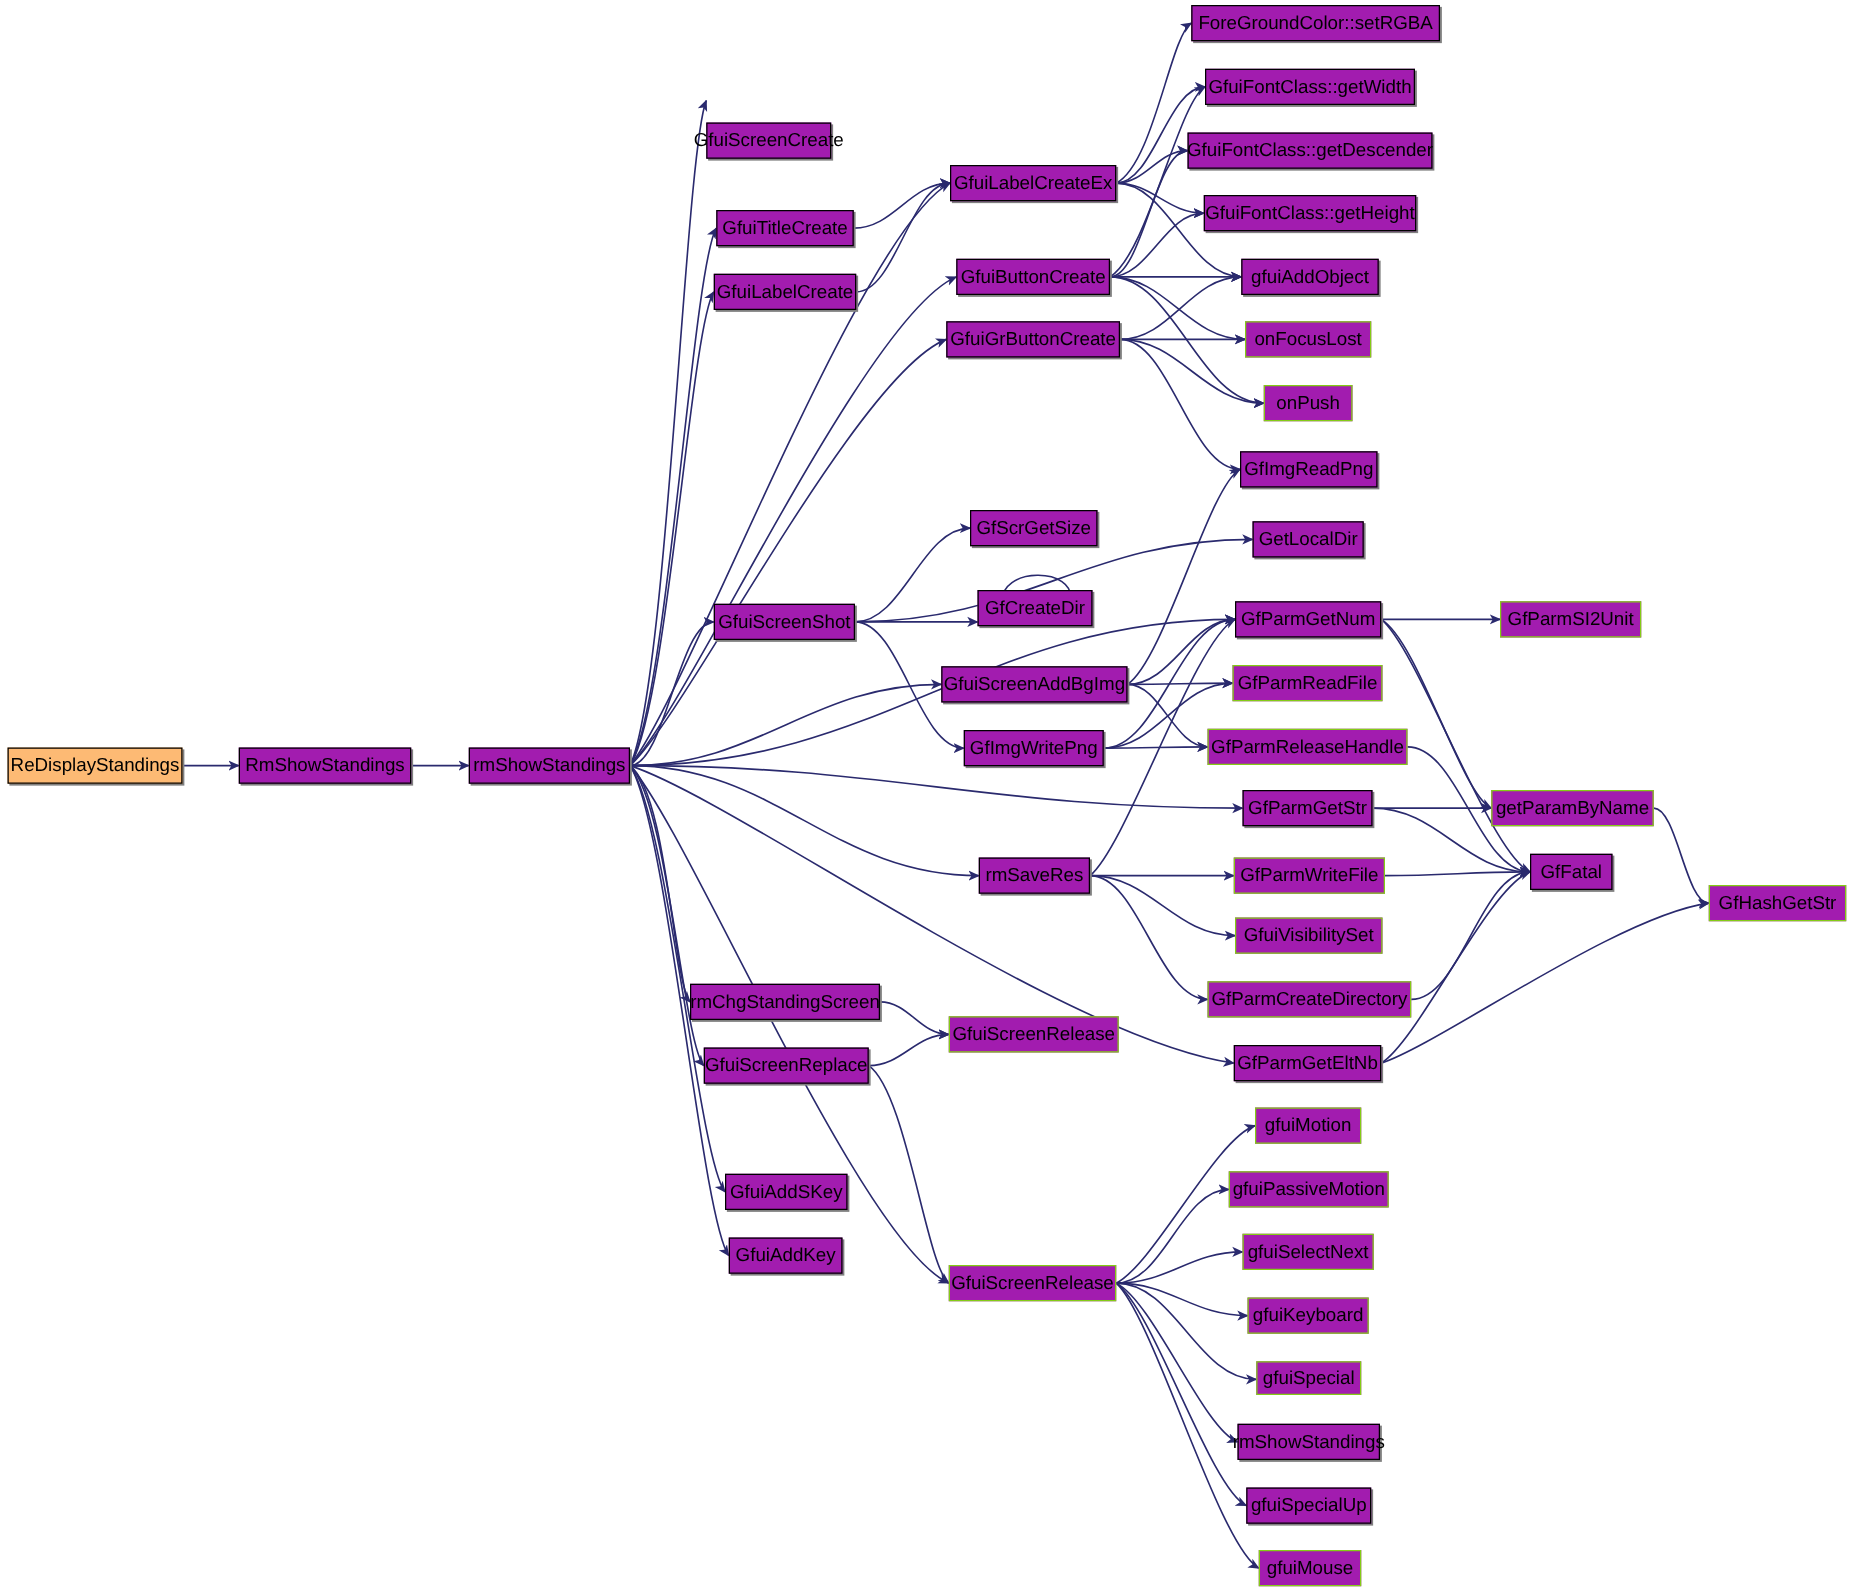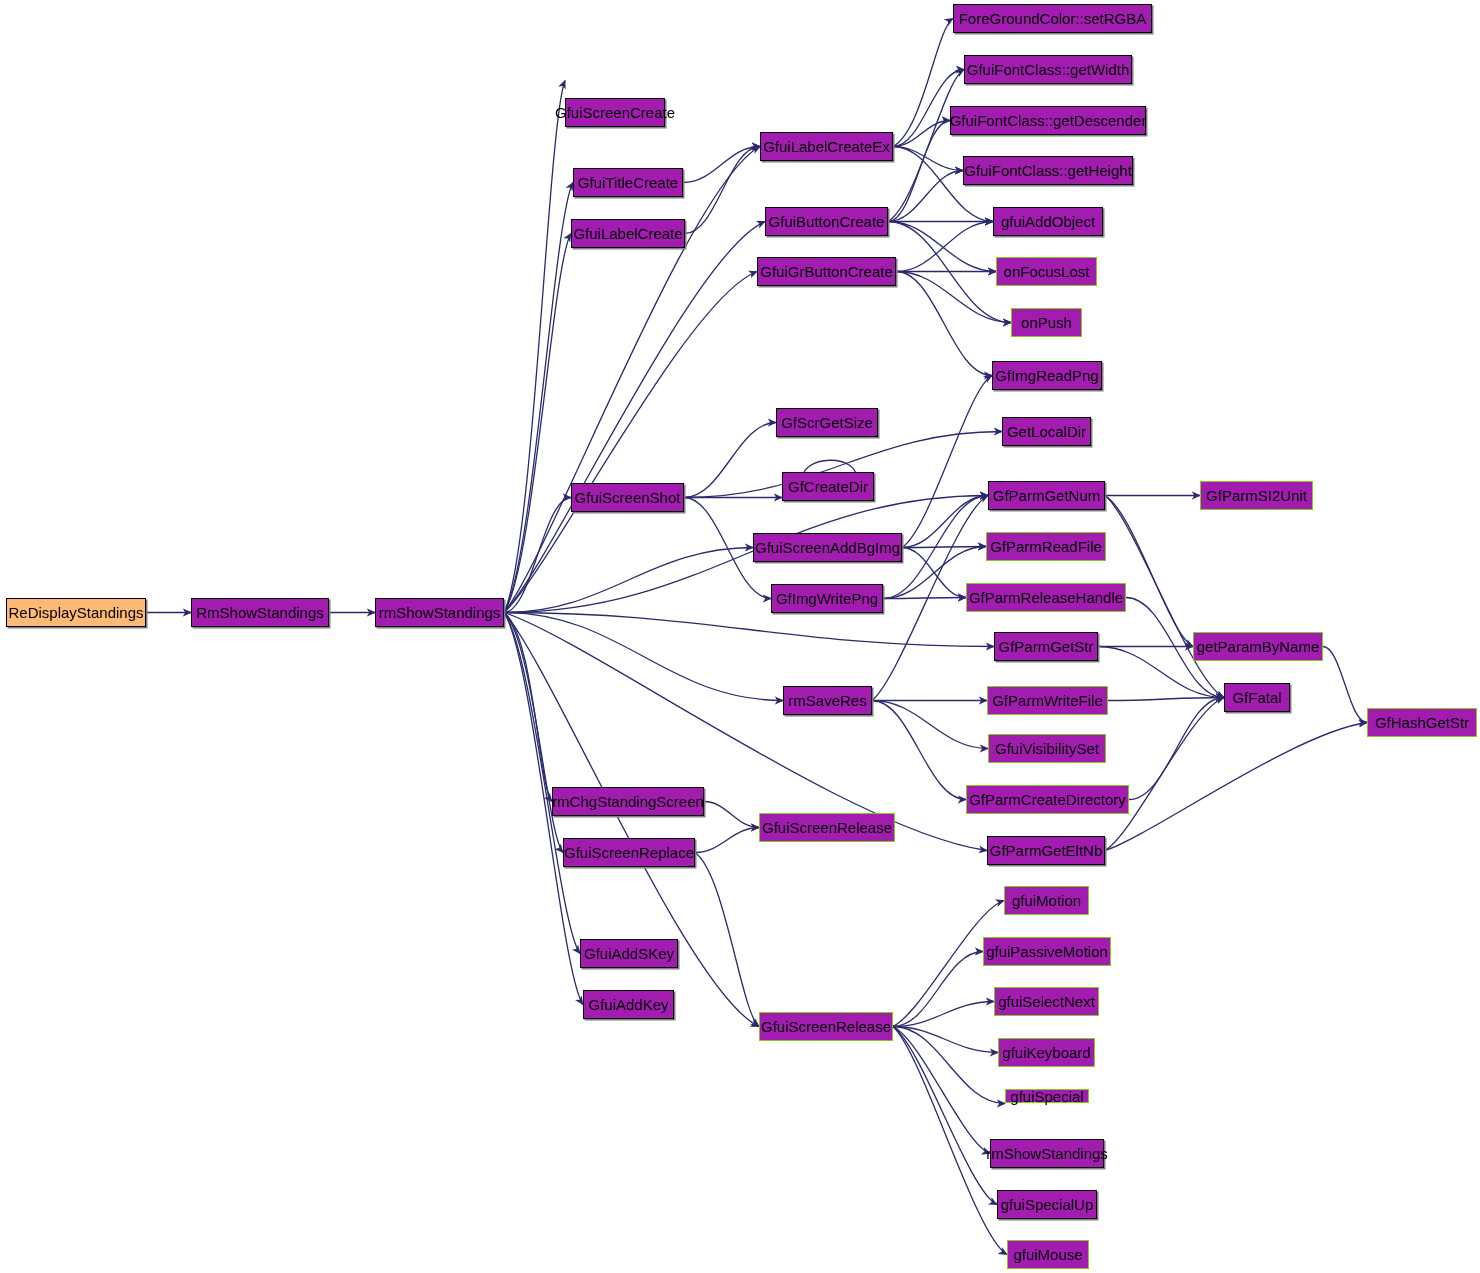--- a/index.html
+++ b/index.html
@@ -236,21 +236,21 @@
     </div>
     <div class="node red" style="left: 983px; top: 937px; width: 128px; height: 29px;">
       <span class="lbl">gfuiPassiveMotion</span>
     </div>
     <div class="node red" style="left: 994px; top: 987px; width: 105px; height: 29px;">
       <span class="lbl">gfuiSelectNext</span>
     </div>
     <div class="node red" style="left: 998px; top: 1038px; width: 97px; height: 29px;">
       <span class="lbl">gfuiKeyboard</span>
     </div>
-    <div class="node red" style="left: 1005px; top: 1089px; width: 84px; height: 14px;">
+    <div class="node red" style="left: 1005px; top: 1089px; width: 84px; height: 27px;">
       <span class="lbl">gfuiSpecial</span>
     </div>
     <div class="node" style="left: 990px; top: 1139px; width: 114px; height: 29px;">
       <span class="lbl">rmShowStandings</span>
     </div>
     <div class="node" style="left: 997px; top: 1190px; width: 100px; height: 29px;">
       <span class="lbl">gfuiSpecialUp</span>
     </div>
     <div class="node red" style="left: 1007px; top: 1240px; width: 82px; height: 29px;">
       <span class="lbl">gfuiMouse</span>

